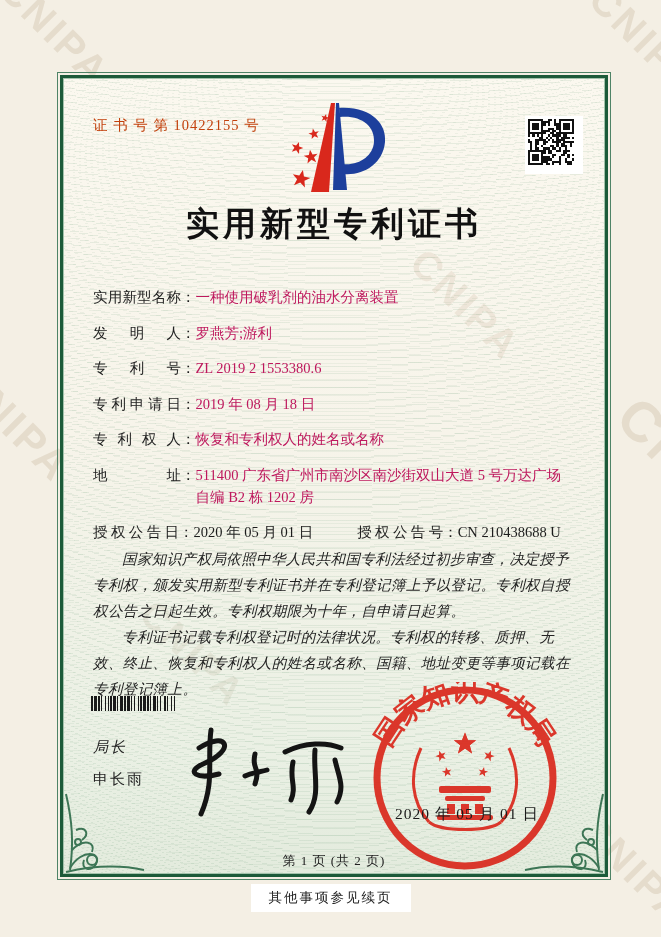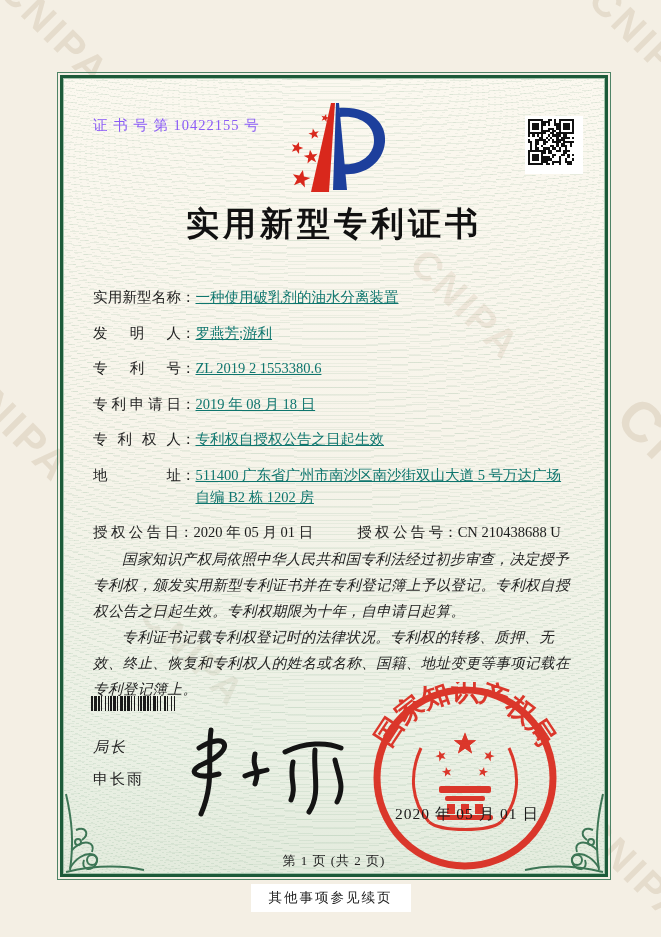--- a/index.html
+++ b/index.html
@@ -30,36 +30,36 @@
     border:3px solid var(--border-green,#1c5a39);
     box-shadow:inset 0 0 0 1px #a3c2ab;
     background:
       repeating-radial-gradient(ellipse 900px 300px at 50% -80px, rgba(120,165,130,0.10) 0 1px, rgba(0,0,0,0) 1px 8px),
       repeating-radial-gradient(ellipse 900px 300px at 50% 900px, rgba(110,160,125,0.14) 0 1px, rgba(0,0,0,0) 1px 7px),
       linear-gradient(180deg,#fbf8ef 0%,#f7f4ea 45%,#eaf0e4 85%,#e3ebdd 100%);
   }
   .corner-orn{position:absolute;z-index:2;pointer-events:none;}
   .wm-in{z-index:2;}
   .cert *{z-index:3;}
-  .cert-no{position:absolute;left:36px;top:44px;font-size:14.5px;letter-spacing:1px;color:#8b5cf6;}
+  .cert-no{position:absolute;left:36px;top:44px;font-size:14.5px;letter-spacing:1px;color:#c2410c;}
   .logo{position:absolute;left:226px;top:28px;}
   .qr{position:absolute;left:468px;top:44px;width:52px;height:52px;background:#fff;padding:3px;}
   .title{
     position:absolute;left:0;top:130px;width:100%;
     text-align:center;font-size:33px;font-weight:bold;letter-spacing:4px;color:#111;
   }
   .fields{position:absolute;left:36px;top:214px;width:486px;font-size:14.5px;}
   .frow{margin-bottom:13.5px;line-height:22px;display:flex;}
   .flabel{
     display:inline-block;width:88px;flex:0 0 88px;
     text-align:justify;text-align-last:justify;
     letter-spacing:0;color:#222;
   }
   .fcolon{flex:0 0 14px;}
-  .fvalue{white-space:pre-line;color:#0f766e;text-decoration:underline;}
+  .fvalue{white-space:pre-line;color:#be185d;}
   .grant-row{display:flex;margin-top:2px;line-height:22px;}
   .grant-group{display:flex;align-items:center;}
   .grant-group.second{margin-left:44px;}
   .glabel{display:inline-block;width:86px;text-align:justify;text-align-last:justify;}
   .paras{
     position:absolute;left:36px;top:474px;width:486px;
     font-size:14.5px;line-height:26px;letter-spacing:0.4px;
     font-style:italic;color:#222;
   }
   .paras p{margin:0;text-indent:2em;}
@@ -318,21 +318,21 @@
       <span class="fvalue">ZL 2019 2 1553380.6</span>
     </div>
     <div class="frow">
       <span class="flabel">专利申请日</span>
         <span class="fcolon">：</span>
       <span class="fvalue">2019 年 08 月 18 日</span>
     </div>
     <div class="frow">
       <span class="flabel">专利权人</span>
         <span class="fcolon">：</span>
-      <span class="fvalue">专利权自授权公告之日起生效</span>
+      <span class="fvalue">恢复和专利权人的姓名或名称</span>
     </div>
     <div class="frow">
       <span class="flabel">地址</span>
         <span class="fcolon">：</span>
       <span class="fvalue">511400 广东省广州市南沙区南沙街双山大道 5 号万达广场
 自编 B2 栋 1202 房</span>
     </div>
     <div class="grant-row">
       <div class="grant-group">
         <span class="glabel">授权公告日</span>

